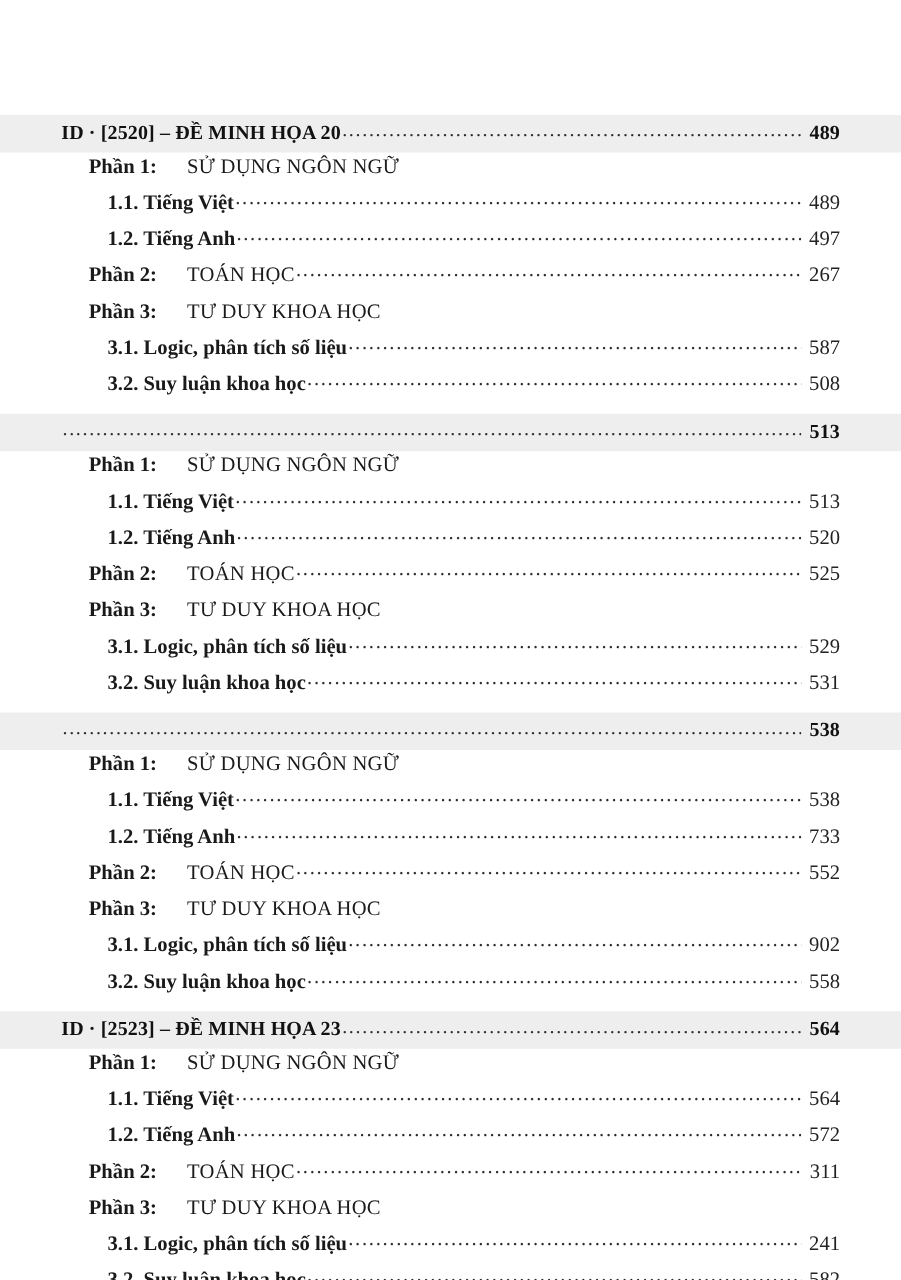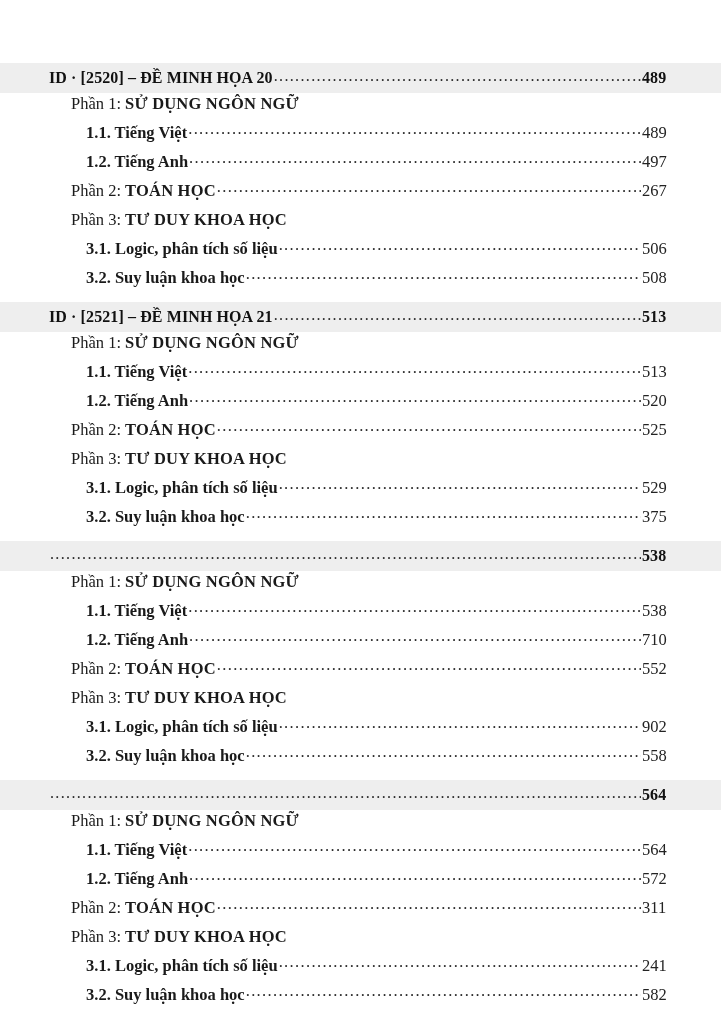--- a/index.html
+++ b/index.html
@@ -13,21 +13,21 @@
     font-family: "Liberation Serif", "DejaVu Serif", serif;
     color: #1a1a1a;
     overflow: hidden;
   }
 
   #toc-page {
     position: relative;
     width: 721px;
     height: 812px;
     background: #ffffff;
-    padding-top: 63px;
+    padding-top: 92px;
     box-sizing: border-box;
   }
 
   .toc-group {
     margin-bottom: 6px;
   }
 
   
   .toc-row {
     display: flex;
@@ -61,20 +61,21 @@
     letter-spacing: 1.35px;
     color: #2b2b2b;
     white-space: nowrap;
   }
   .toc-row.no-leader .leader::before { content: ""; }
 
   .toc-row .page {
     flex: 0 0 auto;
     font-size: 16.5px;
     line-height: 1;
+    text-align: right;
     min-width: 30px;
     color: #232323;
   }
 
   
   .toc-row.level-id {
     background: #eeeeee;
     height: 30px;
     align-items: center;
   }
@@ -90,25 +91,26 @@
     font-weight: normal;
     font-size: 16px;
     letter-spacing: 1.35px;
   }
 
   
   .toc-row.level-part {
     padding-left: 71px;
   }
   .toc-row.level-part .label .part-num {
+    font-weight: bold;
+  }
+  .toc-row.level-part .label .part-title {
     font-weight: normal;
-  }
-  .toc-row.level-part .label .part-title {
-    font-weight: bold;
     letter-spacing: 0.2px;
+    margin-left: 20px;
   }
 
   
   .toc-row.level-sub {
     padding-left: 86px;
   }
   .toc-row.level-sub .label {
     font-weight: bold;
   }
 </style>
@@ -144,31 +146,30 @@
           <span class="page">267</span>
         </div>
         <div class="toc-row level-part no-leader">
           <span class="label"><span class="part-num">Phần 3:</span> <span class="part-title">TƯ DUY KHOA HỌC</span></span>
           <span class="leader"></span>
           <span class="page"></span>
         </div>
         <div class="toc-row level-sub">
           <span class="label"><span class="sub-title">3.1. Logic, phân tích số liệu </span></span>
           <span class="leader"></span>
-          <span class="page">506</span>
+          <span class="page">587</span>
         </div>
         <div class="toc-row level-sub">
           <span class="label"><span class="sub-title">3.2. Suy luận khoa học</span></span>
           <span class="leader"></span>
           <span class="page">508</span>
         </div>
       </div>
       <div class="toc-group">
         <div class="toc-row level-id">
-          <span class="label">ID · [2521] – ĐỀ MINH HỌA 21</span>
           <span class="leader"></span>
           <span class="page">513</span>
         </div>
         <div class="toc-row level-part no-leader">
           <span class="label"><span class="part-num">Phần 1:</span> <span class="part-title">SỬ DỤNG NGÔN NGỮ</span></span>
           <span class="leader"></span>
           <span class="page"></span>
         </div>
         <div class="toc-row level-sub">
           <span class="label"><span class="sub-title">1.1. Tiếng Việt</span></span>
@@ -191,42 +192,42 @@
           <span class="page"></span>
         </div>
         <div class="toc-row level-sub">
           <span class="label"><span class="sub-title">3.1. Logic, phân tích số liệu </span></span>
           <span class="leader"></span>
           <span class="page">529</span>
         </div>
         <div class="toc-row level-sub">
           <span class="label"><span class="sub-title">3.2. Suy luận khoa học</span></span>
           <span class="leader"></span>
-          <span class="page">375</span>
+          <span class="page">531</span>
         </div>
       </div>
       <div class="toc-group">
         <div class="toc-row level-id">
           <span class="leader"></span>
           <span class="page">538</span>
         </div>
         <div class="toc-row level-part no-leader">
           <span class="label"><span class="part-num">Phần 1:</span> <span class="part-title">SỬ DỤNG NGÔN NGỮ</span></span>
           <span class="leader"></span>
           <span class="page"></span>
         </div>
         <div class="toc-row level-sub">
           <span class="label"><span class="sub-title">1.1. Tiếng Việt</span></span>
           <span class="leader"></span>
           <span class="page">538</span>
         </div>
         <div class="toc-row level-sub">
           <span class="label"><span class="sub-title">1.2. Tiếng Anh </span></span>
           <span class="leader"></span>
-          <span class="page">710</span>
+          <span class="page">733</span>
         </div>
         <div class="toc-row level-part">
           <span class="label"><span class="part-num">Phần 2:</span> <span class="part-title">TOÁN HỌC </span></span>
           <span class="leader"></span>
           <span class="page">552</span>
         </div>
         <div class="toc-row level-part no-leader">
           <span class="label"><span class="part-num">Phần 3:</span> <span class="part-title">TƯ DUY KHOA HỌC</span></span>
           <span class="leader"></span>
           <span class="page"></span>
@@ -237,20 +238,21 @@
           <span class="page">902</span>
         </div>
         <div class="toc-row level-sub">
           <span class="label"><span class="sub-title">3.2. Suy luận khoa học</span></span>
           <span class="leader"></span>
           <span class="page">558</span>
         </div>
       </div>
       <div class="toc-group">
         <div class="toc-row level-id">
+          <span class="label">ID · [2523] – ĐỀ MINH HỌA 23</span>
           <span class="leader"></span>
           <span class="page">564</span>
         </div>
         <div class="toc-row level-part no-leader">
           <span class="label"><span class="part-num">Phần 1:</span> <span class="part-title">SỬ DỤNG NGÔN NGỮ</span></span>
           <span class="leader"></span>
           <span class="page"></span>
         </div>
         <div class="toc-row level-sub">
           <span class="label"><span class="sub-title">1.1. Tiếng Việt</span></span>

